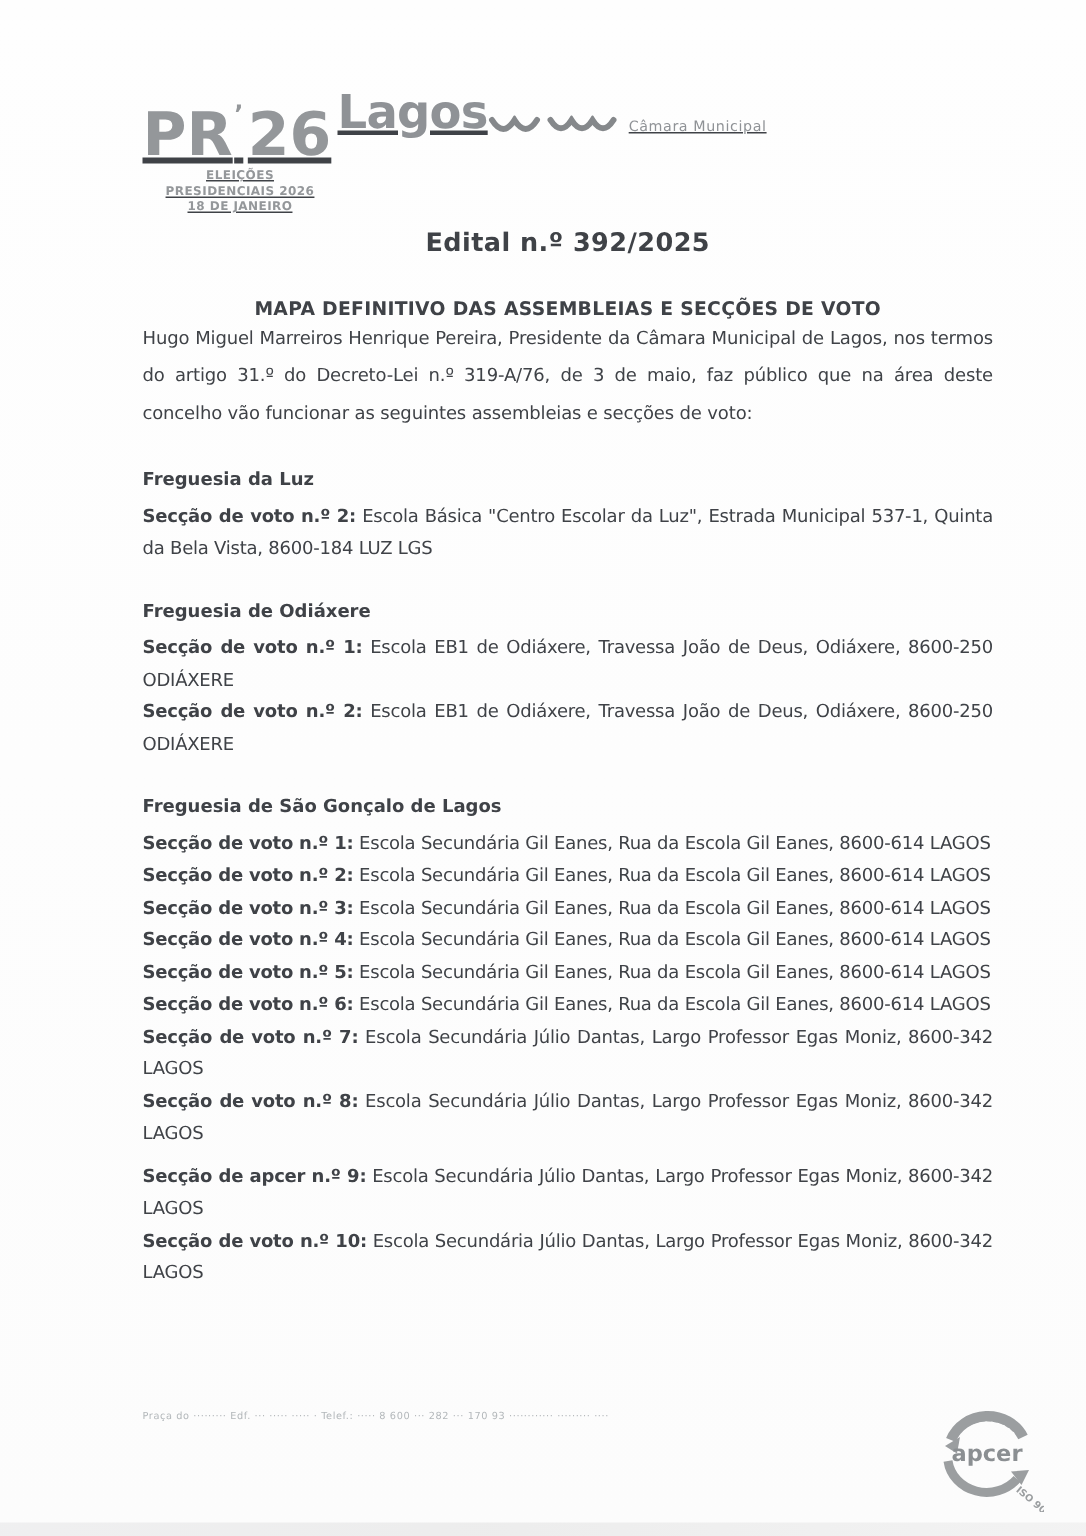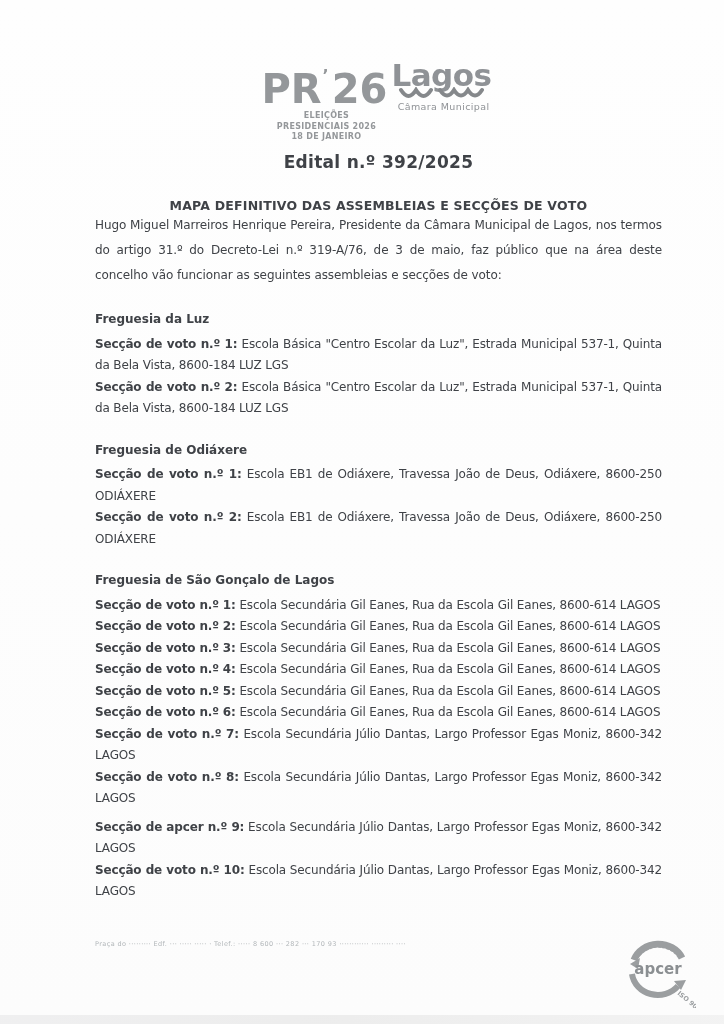--- a/index.html
+++ b/index.html
@@ -16,36 +16,37 @@
     color:var(--text);
   }
   .page{
     position:relative;
     width:724px;height:1024px;
     padding:56px 62px 0 95px;
     background:linear-gradient(180deg,#fefefe 0%,#fcfcfc 100%);
   }
   
   .masthead{
-    display:flex;justify-content:center;align-items:flex-start;
+    display:flex;justify-content:flex-start;align-items:flex-start;
     height:80px;
+    text-decoration:underline;
   }
   .pr26-main{
     font-size:40px;font-weight:bold;line-height:40px;
     color:var(--logo_gray);letter-spacing:0px;
   }
   .pr26-main .apos{
     font-size:16px;vertical-align:22px;margin:0 3px 0 1px;
   }
   .pr26-sub{
     margin-top:2px;width:130px;text-align:center;
     font-size:8px;font-weight:bold;line-height:10.5px;
     color:var(--logo_gray);letter-spacing:.3px;
   }
-  .lagos{display:flex;flex-direction:column;align-items:flex-end;margin-top:4px;margin-right:4px;}
+  .lagos{display:flex;flex-direction:row;align-items:flex-end;margin-top:4px;margin-right:4px;}
   .lagos-name{
     font-size:31px;font-weight:bold;line-height:30px;
     color:#8f9296;letter-spacing:-.5px;
   }
   .lagos .waves{margin:-3px 6px 0 0;}
   .lagos-sub{
     font-size:9.5px;color:#8f9296;letter-spacing:.4px;margin:1px 2px 0 0;
   }
   
   .title{
@@ -115,21 +116,20 @@
 
   <h1 class="title">Edital n.º 392/2025</h1>
   <h2 class="subtitle">MAPA DEFINITIVO DAS ASSEMBLEIAS E SECÇÕES DE VOTO</h2>
 
   <p class="intro">Hugo Miguel Marreiros Henrique Pereira, Presidente da Câmara Municipal de Lagos, nos termos do artigo 31.º do Decreto-Lei n.º 319-A/76, de 3 de maio, faz público que na área deste concelho vão funcionar as seguintes assembleias e secções de voto:</p>
 
   <div class="sections">
   <section class="freguesia">
     <h3 class="fheading">Freguesia da Luz</h3>
     <div class="entries">
-  <p class="entry"><strong class="entry-label">Secção de voto n.º 1:</strong><span class="entry-text"> Escola Básica "Centro Escolar da Luz", Estrada Municipal 537-1, Quinta da Bela Vista, 8600-184 LUZ LGS</span></p>
 
   <p class="entry"><strong class="entry-label">Secção de voto n.º 2:</strong><span class="entry-text"> Escola Básica "Centro Escolar da Luz", Estrada Municipal 537-1, Quinta da Bela Vista, 8600-184 LUZ LGS</span></p>
 </div>
   </section>
 
   <section class="freguesia">
     <h3 class="fheading">Freguesia de Odiáxere</h3>
     <div class="entries">
   <p class="entry"><strong class="entry-label">Secção de voto n.º 1:</strong><span class="entry-text"> Escola EB1 de Odiáxere, Travessa João de Deus, Odiáxere, 8600-250 ODIÁXERE</span></p>
 

